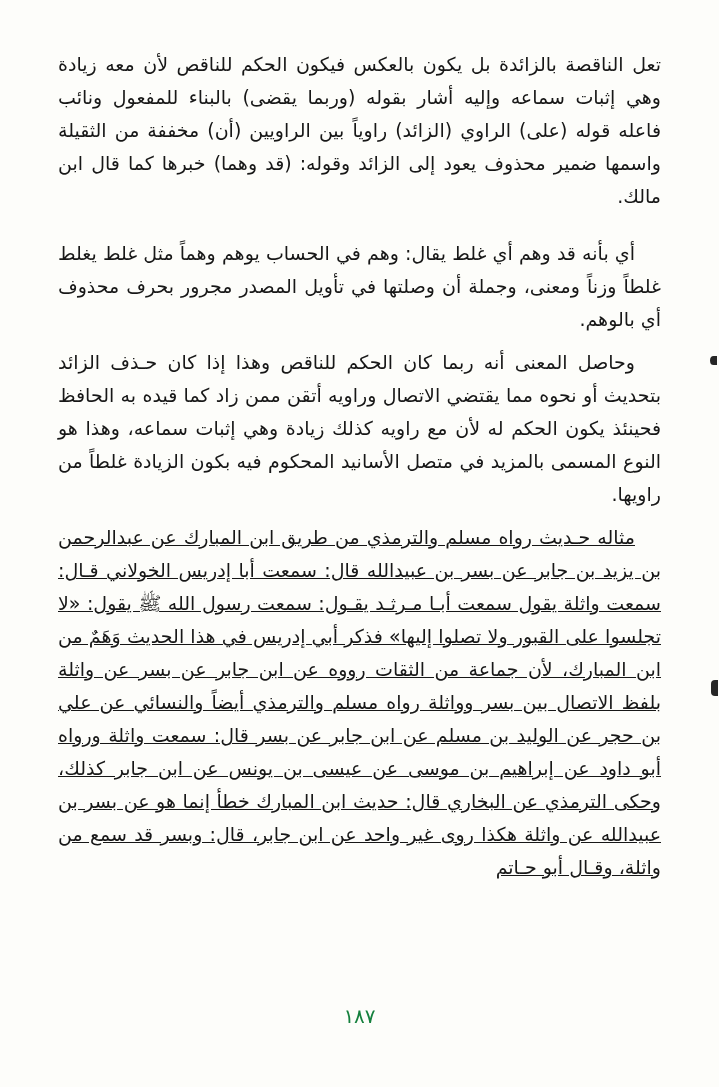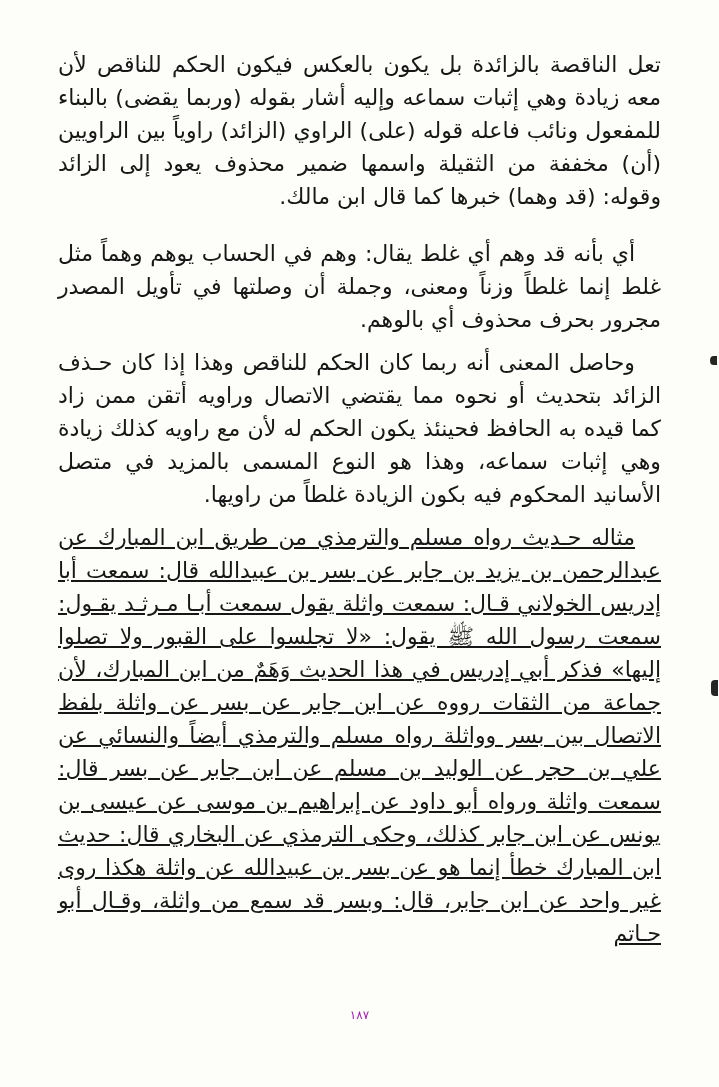--- a/index.html
+++ b/index.html
@@ -17,21 +17,21 @@
     direction: rtl;
     font-family: "DejaVu Sans", sans-serif;
     color: #171717;
   }
   .text-block {
     position: absolute;
     top: 48px;
     right: 58px;
     left: 58px;
     text-align: justify;
-    font-size: 22px;
+    font-size: 19px;
     line-height: 33px;
   }
   .para {
     margin: 0 0 10px 0;
     text-align: justify;
   }
   .para.indent {
     text-indent: 26px;
   }
   .para.last {
@@ -51,22 +51,22 @@
   }
   .page-footer {
     position: absolute;
     top: 1004px;
     left: 0;
     right: 0;
     text-align: center;
   }
   .page-number {
     display: inline-block;
-    font-size: 12px;
-    color: #a21caf;
+    font-size: 20px;
+    color: #15803d;
   }
   .artifact {
     position: absolute;
     background: #262626;
   }
   .artifact-dot {
     left: 710px;
     top: 356px;
     width: 7px;
     height: 9px;
@@ -85,21 +85,21 @@
 
 <div class="page">
 
   <main class="text-block">
 
     <p class="para">تعل الناقصة بالزائدة بل يكون بالعكس فيكون الحكم للناقص لأن معه زيادة وهي إثبات سماعه وإليه أشار بقوله (وربما يقضى) بالبناء للمفعول ونائب فاعله قوله (على) الراوي (الزائد) راوياً بين الراويين (أن) مخففة من الثقيلة واسمها ضمير محذوف يعود إلى الزائد وقوله: (قد وهما) خبرها كما قال ابن مالك.</p>
 
     <div class="verse">
     </div>
 
-    <p class="para indent">أي بأنه قد وهم أي غلط يقال: وهم في الحساب يوهم وهماً مثل غلط إنما غلطاً وزناً ومعنى، وجملة أن وصلتها في تأويل المصدر مجرور بحرف محذوف أي بالوهم.</p>
+    <p class="para indent">أي بأنه قد وهم أي غلط يقال: وهم في الحساب يوهم وهماً مثل غلط يغلط غلطاً وزناً ومعنى، وجملة أن وصلتها في تأويل المصدر مجرور بحرف محذوف أي بالوهم.</p>
 
     <p class="para indent">وحاصل المعنى أنه ربما كان الحكم للناقص وهذا إذا كان حـذف الزائد بتحديث أو نحوه مما يقتضي الاتصال وراويه أتقن ممن زاد كما قيده به الحافظ فحينئذ يكون الحكم له لأن مع راويه كذلك زيادة وهي إثبات سماعه، وهذا هو النوع المسمى بالمزيد في متصل الأسانيد المحكوم فيه بكون الزيادة غلطاً من راويها.</p>
 
     <p class="para indent last">مثاله حـديث رواه مسلم والترمذي من طريق ابن المبارك عن عبدالرحمن بن يزيد بن جابر عن بسر بن عبيدالله قال: سمعت أبا إدريس الخولاني قـال: سمعت واثلة يقول سمعت أبـا مـرثـد يقـول: سمعت رسول الله ﷺ يقول: «لا تجلسوا على القبور ولا تصلوا إليها» فذكر أبي إدريس في هذا الحديث وَهَمٌ من ابن المبارك، لأن جماعة من الثقات رووه عن ابن جابر عن بسر عن واثلة بلفظ الاتصال بين بسر وواثلة رواه مسلم والترمذي أيضاً والنسائي عن علي بن حجر عن الوليد بن مسلم عن ابن جابر عن بسر قال: سمعت واثلة ورواه أبو داود عن إبراهيم بن موسى عن عيسى بن يونس عن ابن جابر كذلك، وحكى الترمذي عن البخاري قال: حديث ابن المبارك خطأ إنما هو عن بسر بن عبيدالله عن واثلة هكذا روى غير واحد عن ابن جابر، قال: وبسر قد سمع من واثلة، وقـال أبو حـاتم</p>
 
   </main>
 
   <footer class="page-footer">
     <span class="page-number">١٨٧</span>
   </footer>

